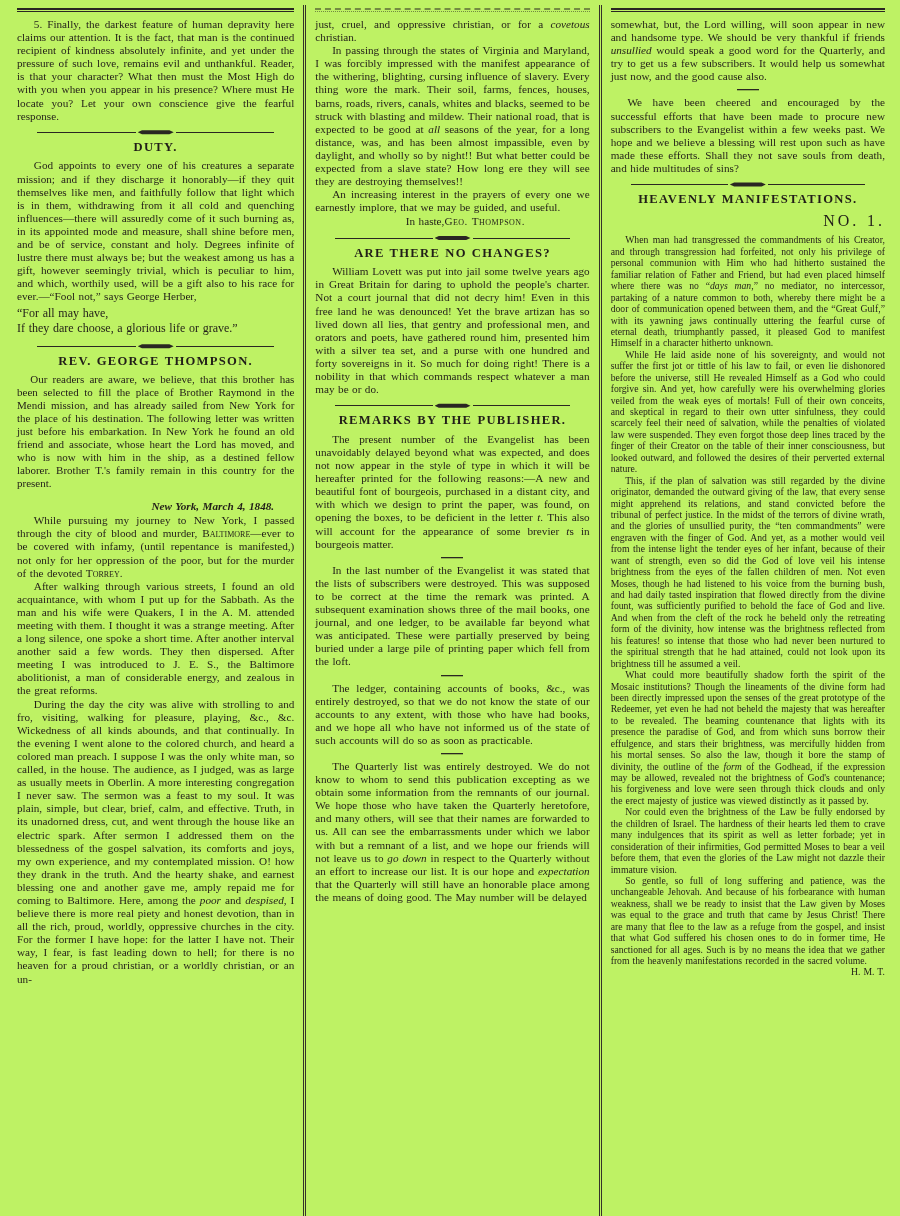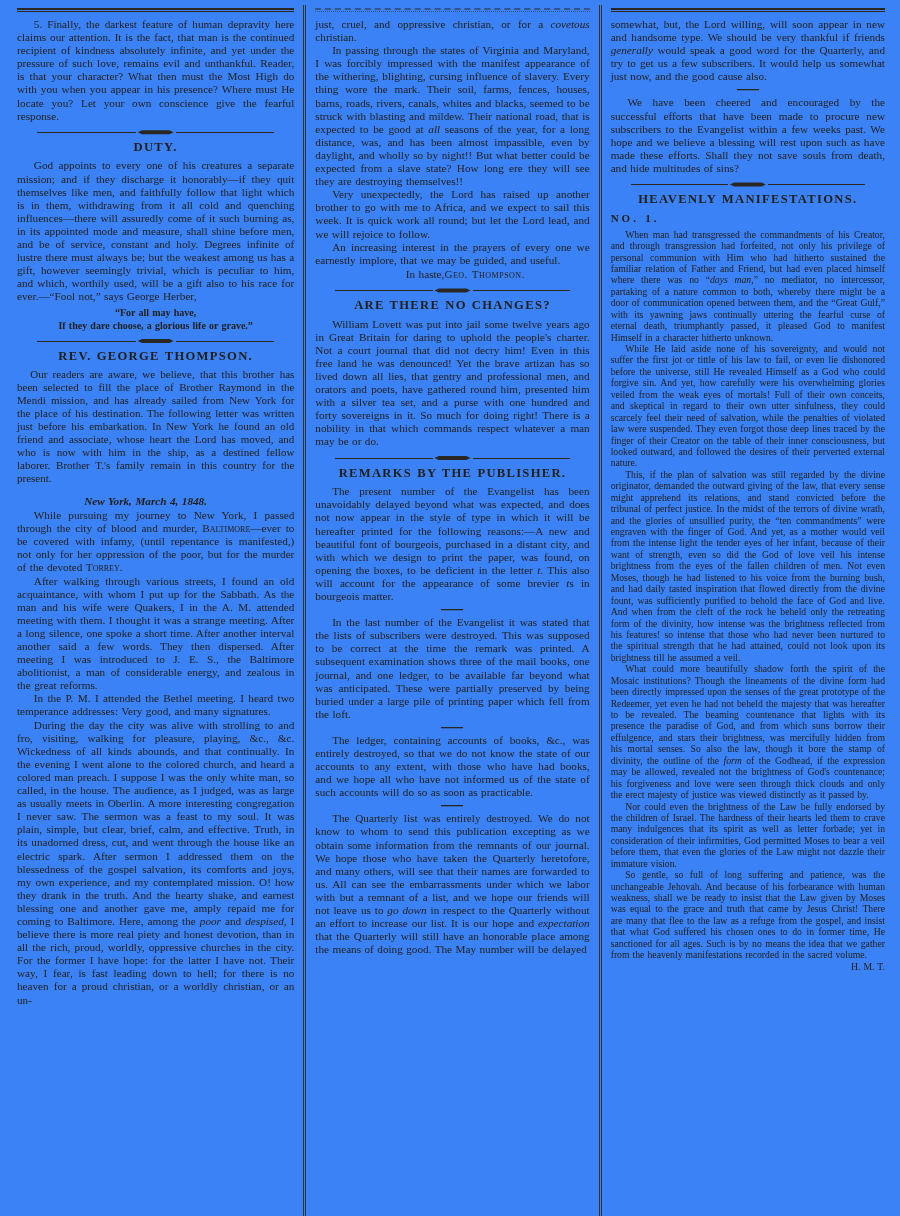--- a/index.html
+++ b/index.html
@@ -1,36 +1,36 @@
 <!DOCTYPE html>
 <html><head>
 <meta charset="utf-8">
 <style>
   *{box-sizing:border-box}
   html,body{margin:0;padding:0}
   body{width:900px;height:1216px;background:#b8b5ac;overflow:hidden}
-  .page{width:900px;height:1216px;background:#3b82f6;color:#211e18;
+  .page{width:900px;height:1216px;background:#bef264;color:#211e18;
         font-family:"Liberation Serif","DejaVu Serif",serif;
         display:flex;padding:5px 6px 0 8px}
   .col{width:33.333%;padding:2px 9px 0 9px;overflow:hidden;text-align:justify;
        font-size:11.2px;line-height:1.17;word-spacing:.06em}
   .col + .col{border-left:3px double #35322a}
   .top-rule{height:4px;border-top:2px solid #2a2722;border-bottom:1px solid #2a2722;margin:1px 0 6px}
   .top-rule.broken{border-top-style:dashed;border-bottom-style:dotted;opacity:.5}
   p{margin:0}
   p.article-paragraph{text-indent:1.5em}
   p.noindent{text-indent:0}
   .small{font-size:9.7px;line-height:1.18}
   p.editorial-note{font-size:11px;line-height:1.18;text-indent:1.2em;margin:2px 0 10px}
   h3.article-heading{font-weight:bold;text-align:center;font-size:12.6px;
        letter-spacing:1.3px;margin:4px 0 5px;text-indent:0}
-  h3.article-subheading{font-weight:bold;text-align:left;font-size:11px;
+  h3.article-subheading{font-weight:normal;text-align:right;font-size:16px;
        letter-spacing:3px;margin:0 0 4px}
-  .verse-quote{text-align:center;font-size:10px;font-weight:bold;line-height:1.3;margin:2px 0 3px}
-  p.dateline{text-align:center;font-style:italic;font-weight:bold;padding-right:1.8em;text-indent:0;margin:1px 0}
+  .verse-quote{font-size:12px;font-weight:normal;line-height:1.3;margin:2px 0 3px}
+  p.dateline{text-align:right;font-style:italic;font-weight:bold;padding-right:1.8em;text-indent:0;margin:1px 0}
   .signature-line{display:flex;justify-content:center;padding:0 1.2em 0 3.5em;margin:1px 0 2px}
   .sc,.sig-name{font-variant:small-caps}
   .sig-name{letter-spacing:.5px}
   .sig-right{float:right;padding-left:1em}
   .section-divider{display:flex;align-items:center;margin:6px 20px 4px;height:7px}
   .section-divider .rule{flex:1;height:0;border-top:1px solid #2a2722}
   .section-divider .diamond{width:36px;height:5px;background:#2a2722;margin:0 2px;
        clip-path:polygon(0 50%,12% 10%,88% 10%,100% 50%,88% 90%,12% 90%)}
   .dash-divider{margin:6px auto 5px;width:22px;height:2px;
        border-top:1px solid #2a2722;border-bottom:1px solid rgba(42,39,34,.3)}
@@ -57,28 +57,26 @@
       <div class="section-divider">
         <span class="rule"></span>
         <span class="diamond"></span>
         <span class="rule"></span>
       </div>
       <h3 class="article-heading">REV. GEORGE THOMPSON.</h3>
       <p class="editorial-note">Our readers are aware, we believe, that this brother has been selected to fill the place of Brother Raymond in the Mendi mission, and has already sailed from New York for the place of his destination.  The following letter was written just before his embarkation.  In New York he found an old friend and associate, whose heart the Lord has moved, and who is now with him in the ship, as a destined fellow laborer.  Brother T.'s family remain in this country for the present.</p>
       <p class="dateline">New York, March 4, 1848.</p>
       <p class="article-paragraph">While pursuing my journey to New York, I passed through the city of blood and murder, <span class="sc">Baltimore</span>—ever to be covered with infamy, (until repentance is manifested,) not only for her oppression of the poor, but for the murder of the devoted <span class="sc">Torrey</span>.</p>
       <p class="article-paragraph">After walking through various streets, I found an old acquaintance, with whom I put up for the Sabbath.  As the man and his wife were Quakers, I in the A. M. attended meeting with them.  I thought it was a strange meeting.  After a long silence, one spoke a short time.  After another interval another said a few words.  They then dispersed.  After meeting I was introduced to J. E. S., the Baltimore abolitionist, a man of considerable energy, and zealous in the great reforms.</p>
-      <p class="article-paragraph">In the P. M. I attended the Bethel meeting. I heard two temperance addresses: Very good, and many signatures.</p>
       <p class="article-paragraph">During the day the city was alive with strolling to and fro, visiting, walking for pleasure, playing, &amp;c., &amp;c.  Wickedness of all kinds abounds, and that continually.  In the evening I went alone to the colored church, and heard a colored man preach.  I suppose I was the only white man, so called, in the house.  The audience, as I judged, was as large as usually meets in Oberlin.  A more interesting congregation I never saw.  The sermon was a feast to my soul.  It was plain, simple, but clear, brief, calm, and effective.  Truth, in its unadorned dress, cut, and went through the house like an electric spark. After sermon I addressed them on the blessedness of the gospel salvation, its comforts and joys, my own experience, and my contemplated mission. O! how they drank in the truth.  And the hearty shake, and earnest blessing one and another gave me, amply repaid me for coming to Baltimore. Here, among the <i>poor</i> and <i>despised</i>, I believe there is more real piety and honest devotion, than in all the rich, proud, worldly, oppressive churches in the city.  For the former I have hope: for the latter I have not.  Their way, I fear, is fast leading down to hell; for there is no heaven for a proud christian, or a worldly christian, or an un-</p>
     </div>
   <div class="col">
     <div class="top-rule broken"></div>
   <p class="article-paragraph noindent">just, cruel, and oppressive christian, or for a <i>covetous</i> christian.</p>
       <p class="article-paragraph">In passing through the states of Virginia and Maryland, I was forcibly impressed with the manifest appearance of the withering, blighting, cursing influence of slavery.  Every thing wore the mark.  Their soil, farms, fences, houses, barns, roads, rivers, canals, whites and blacks, seemed to be struck with blasting and mildew.  Their national road, that is expected to be good at <i>all</i> seasons of the year, for a long distance, was, and has been almost impassible, even by daylight, and wholly so by night!!  But what better could be expected from a slave state?  How long ere they will see they are destroying themselves!!</p>
-      <p class="article-paragraph">Very unexpectedly, the Lord has raised up another brother to go with me to Africa, and we expect to sail this week.  It is quick work all round; but let the Lord lead, and we will rejoice to follow.</p>
       <p class="article-paragraph">An increasing interest in the prayers of every one we earnestly implore, that we may be guided, and useful.</p>
       <div class="signature-line">
         <span>In haste,</span>
         <span class="sig-name">Geo. Thompson.</span>
       </div>
       <div class="section-divider">
         <span class="rule"></span>
         <span class="diamond"></span>
         <span class="rule"></span>
       </div>
@@ -93,21 +91,21 @@
       <p class="article-paragraph">The present number of the Evangelist has been unavoidably delayed beyond what was expected, and does not now appear in the style of type in which it will be hereafter printed for the following reasons:—A new and beautiful font of bourgeois, purchased in a distant city, and with which we design to print the paper, was found, on opening the boxes, to be deficient in the letter <i>t</i>.  This also will account for the appearance of some brevier <i>t</i>s in bourgeois matter.</p>
       <div class="dash-divider"></div>
       <p class="article-paragraph">In the last number of the Evangelist it was stated that the lists of subscribers were destroyed.  This was supposed to be correct at the time the remark was printed.  A subsequent examination shows three of the mail books, one journal, and one ledger, to be available far beyond what was anticipated.  These were partially preserved by being buried under a large pile of printing paper which fell from the loft.</p>
       <div class="dash-divider"></div>
       <p class="article-paragraph">The ledger, containing accounts of books, &amp;c., was entirely destroyed, so that we do not know the state of our accounts to any extent, with those who have had books, and we hope all who have not informed us of the state of such accounts will do so as soon as practicable.</p>
       <div class="dash-divider"></div>
       <p class="article-paragraph">The Quarterly list was entirely destroyed. We do not know to whom to send this publication excepting as we obtain some information from the remnants of our journal.  We hope those who have taken the Quarterly heretofore, and many others, will see that their names are forwarded to us.  All can see the embarrassments under which we labor with but a remnant of a list, and we hope our friends will not leave us to <i>go down</i> in respect to the Quarterly without an effort to increase our list.  It is our hope and <i>expectation</i> that the Quarterly will still have an honorable place among the means of doing good.  The May number will be delayed</p>
     </div>
   <div class="col">
     <div class="top-rule"></div>
-  <p class="article-paragraph noindent">somewhat, but, the Lord willing, will soon appear in new and handsome type.  We should be very thankful if friends <i>generally</i> would speak a good word for the Quarterly, and try to get us a few subscribers.  It would help us somewhat just now, and the good cause also.</p>
+  <p class="article-paragraph noindent">somewhat, but, the Lord willing, will soon appear in new and handsome type.  We should be very thankful if friends <i>unsullied</i> would speak a good word for the Quarterly, and try to get us a few subscribers.  It would help us somewhat just now, and the good cause also.</p>
       <div class="dash-divider"></div>
       <p class="article-paragraph">We have been cheered and encouraged by the successful efforts that have been made to procure new subscribers to the Evangelist within a few weeks past.  We hope and we believe a blessing will rest upon such as have made these efforts. Shall they not save souls from death, and hide multitudes of sins?</p>
       <div class="section-divider">
         <span class="rule"></span>
         <span class="diamond"></span>
         <span class="rule"></span>
       </div>
       <h3 class="article-heading">HEAVENLY MANIFESTATIONS.</h3>
       <h3 class="article-subheading">NO. 1.</h3>
       <p class="article-paragraph small">When man had transgressed the commandments of his Creator, and through transgression had forfeited, not only his privilege of personal communion with Him who had hitherto sustained the familiar relation of Father and Friend, but had even placed himself where there was no “<i>days man</i>,” no mediator, no intercessor, partaking of a nature common to both, whereby there might be a door of communication opened between them, and the “Great Gulf,” with its yawning jaws continually uttering the fearful curse of eternal death, triumphantly passed, it pleased God to manifest Himself in a character hitherto unknown.</p>

